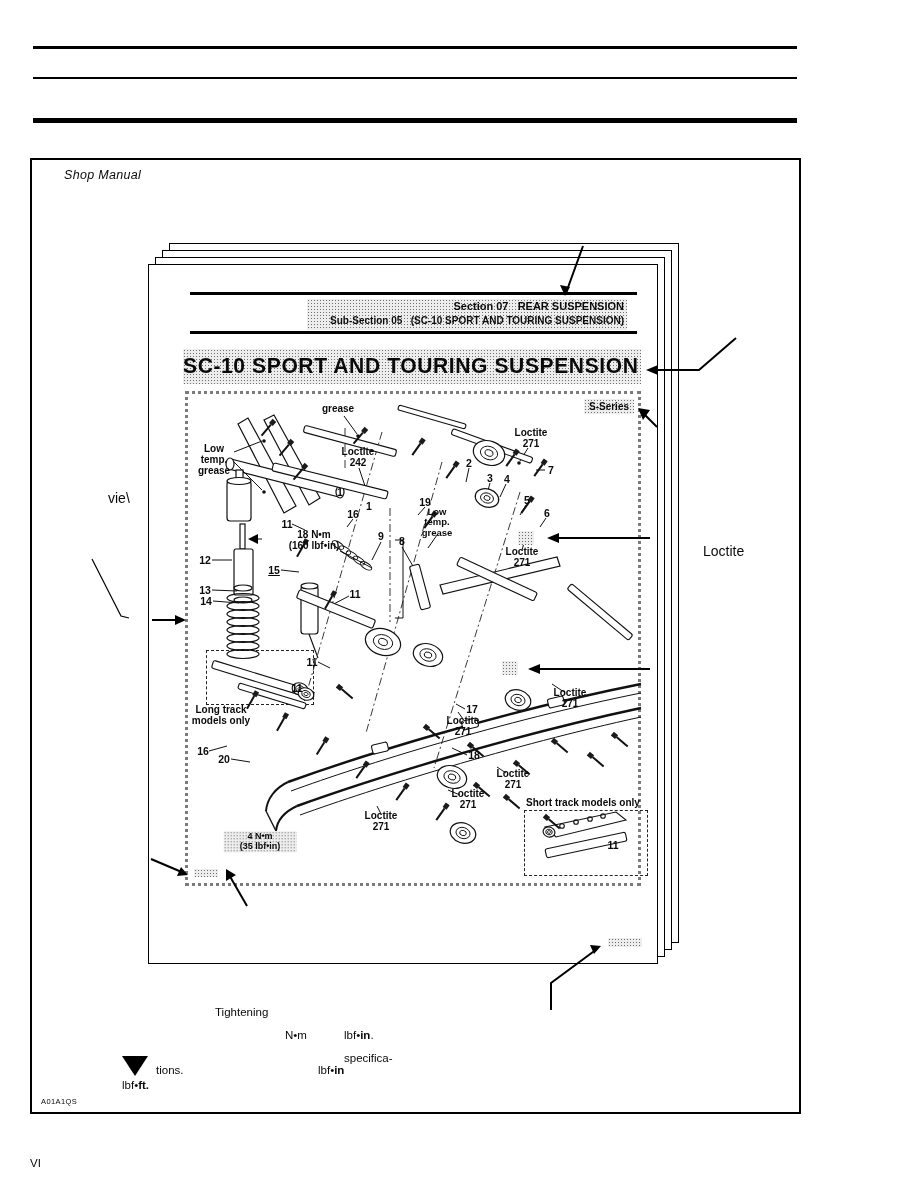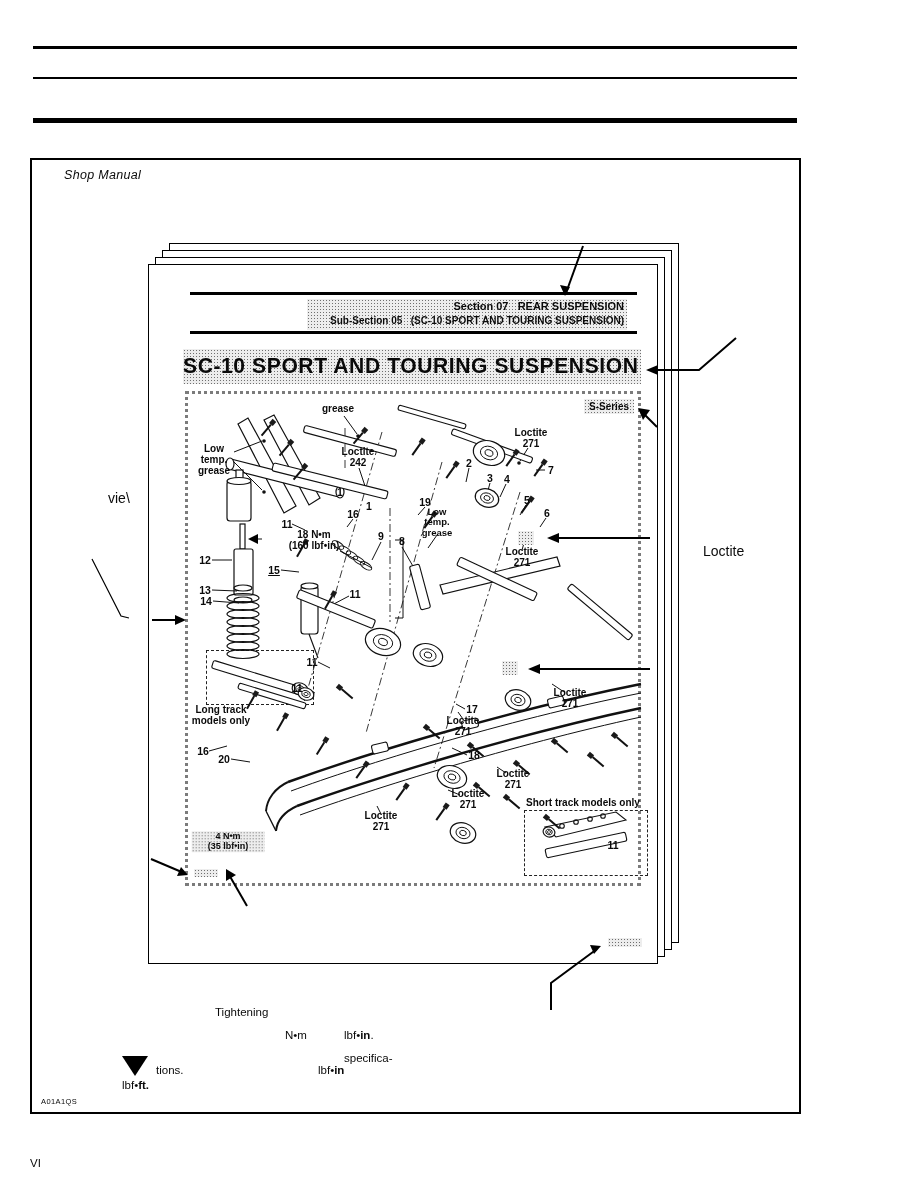--- a/index.html
+++ b/index.html
@@ -15,21 +15,21 @@
   .band .l1{font-weight:bold;font-size:11px;line-height:15px;white-space:pre;}
   .band .l2{font-weight:bold;font-size:10px;line-height:13px;white-space:pre;}
   .title-band{position:absolute;left:183px;top:349px;width:458px;height:35px;z-index:3;display:flex;align-items:center;}
   .title-band span{font-weight:bold;font-size:21.5px;letter-spacing:.6px;white-space:nowrap;transform:scaleX(.98);transform-origin:left;}
   .frame{position:absolute;left:185px;top:391px;width:456px;height:495px;border:3px dotted #7b7b7b;box-sizing:border-box;z-index:2;}
   .series{position:absolute;left:584px;top:399px;width:50px;height:15px;z-index:5;font-weight:bold;font-size:10px;text-align:center;line-height:15px;}
   svg#art{position:absolute;left:0;top:0;z-index:4;pointer-events:none;}
   .lab-layer{position:absolute;left:0;top:0;width:841px;height:1196px;z-index:5;pointer-events:none;}
   .fig-label{position:absolute;transform:translate(-50%,-50%);font-weight:bold;font-size:10px;line-height:1.08;text-align:center;white-space:pre;}
   .fig-label.left{transform:translate(0,-50%);text-align:left;}
-  .fig-label.shaded{padding:1px 16px;}
+  .fig-label.shaded{padding:1px 16px;margin-left:32px;}
   .part-num{position:absolute;transform:translate(-50%,-50%);font-weight:bold;font-size:10.5px;}
   .dash-box{position:absolute;border:1.6px dashed #222;box-sizing:border-box;z-index:4;}
   .code-strip{position:absolute;z-index:5;}
   .frag{position:absolute;font-size:11.5px;z-index:3;white-space:nowrap;}
   .tri{position:absolute;width:0;height:0;border-left:13px solid transparent;border-right:13px solid transparent;border-top:20px solid #000;z-index:3;}
   .side-txt{position:absolute;font-size:14px;z-index:3;}
   .tiny{font-size:7.5px;letter-spacing:.4px;}
   b{font-weight:bold;}
 </style>
 </head>

